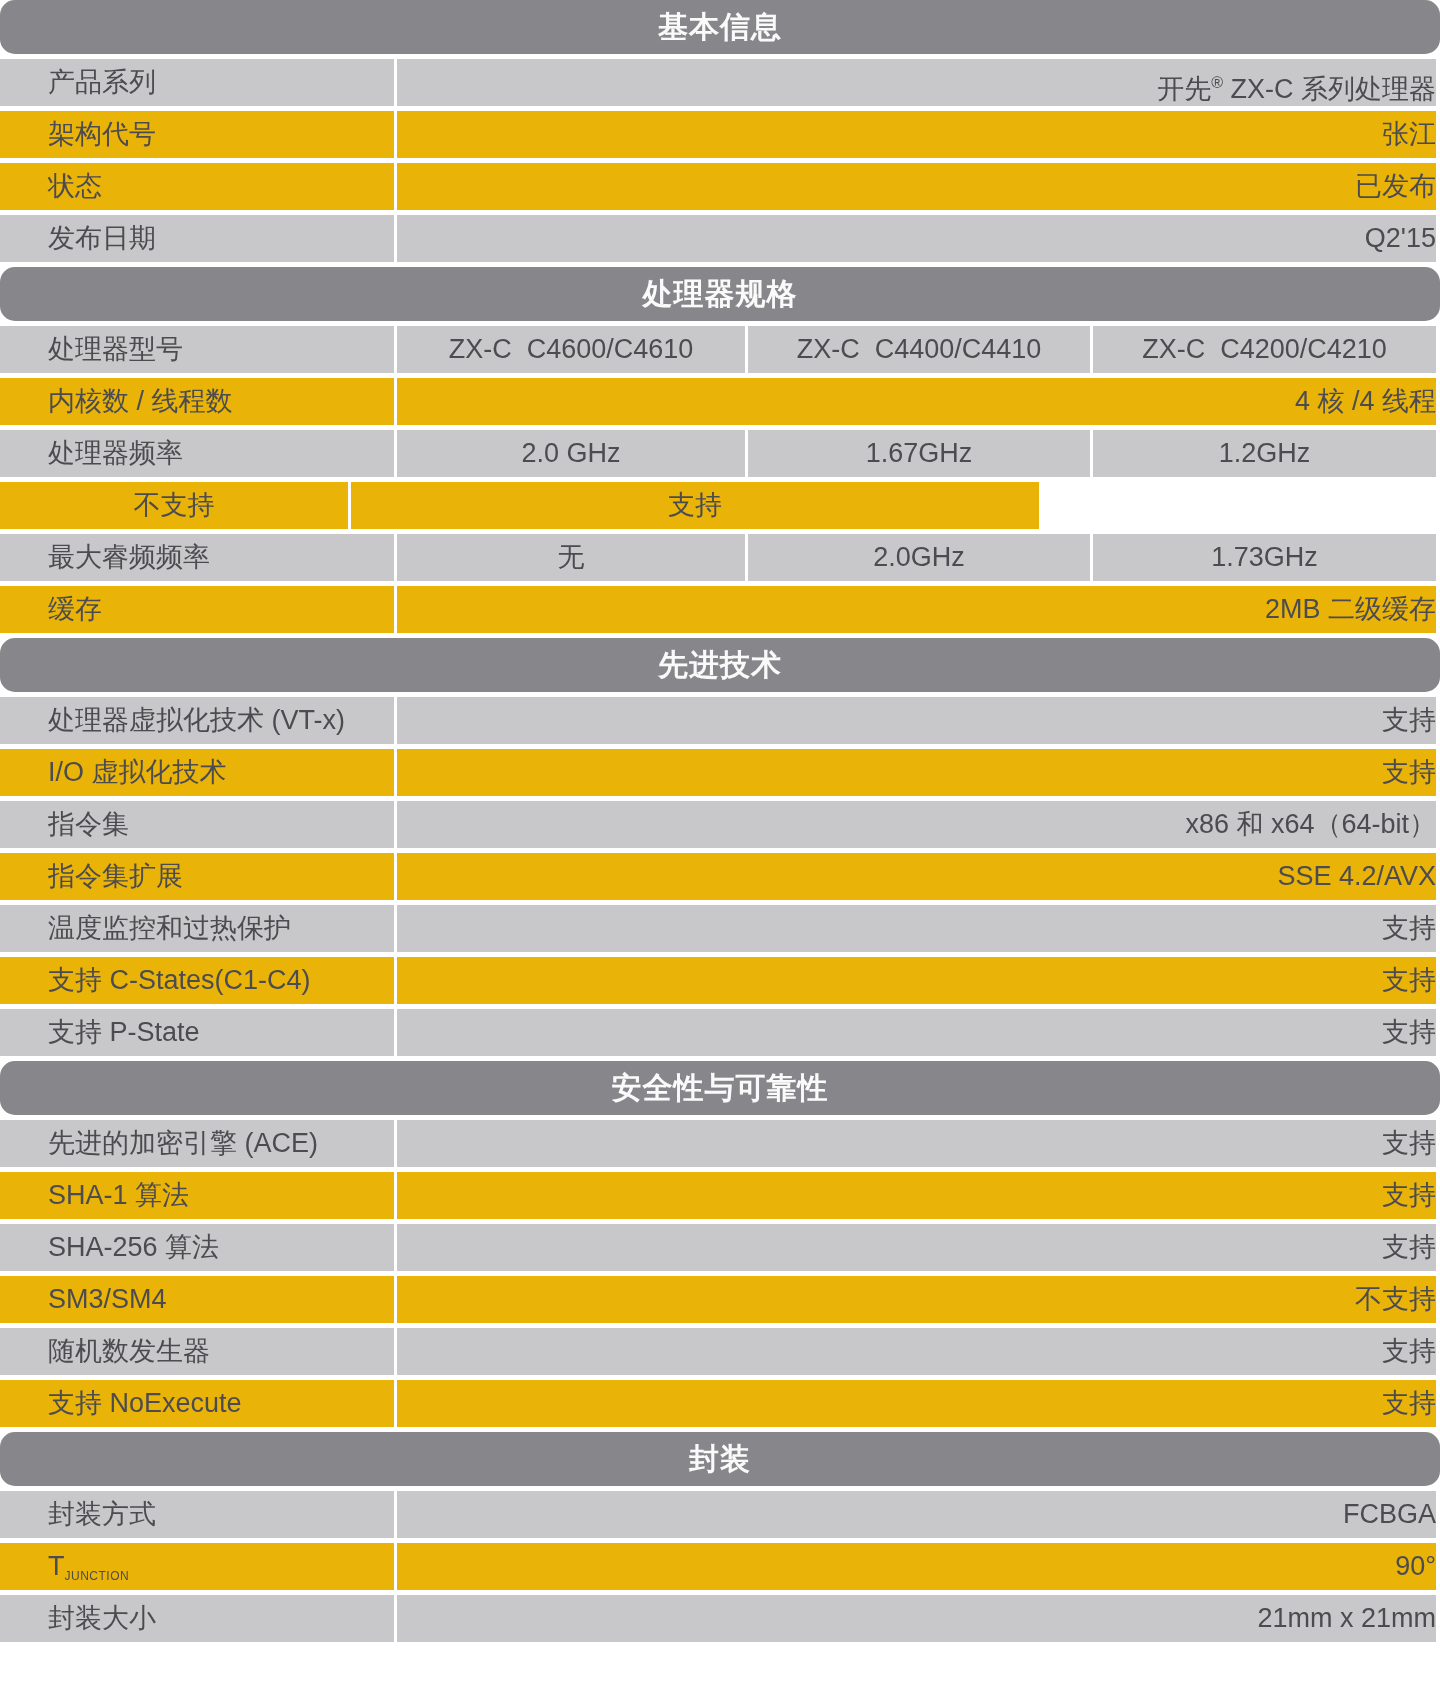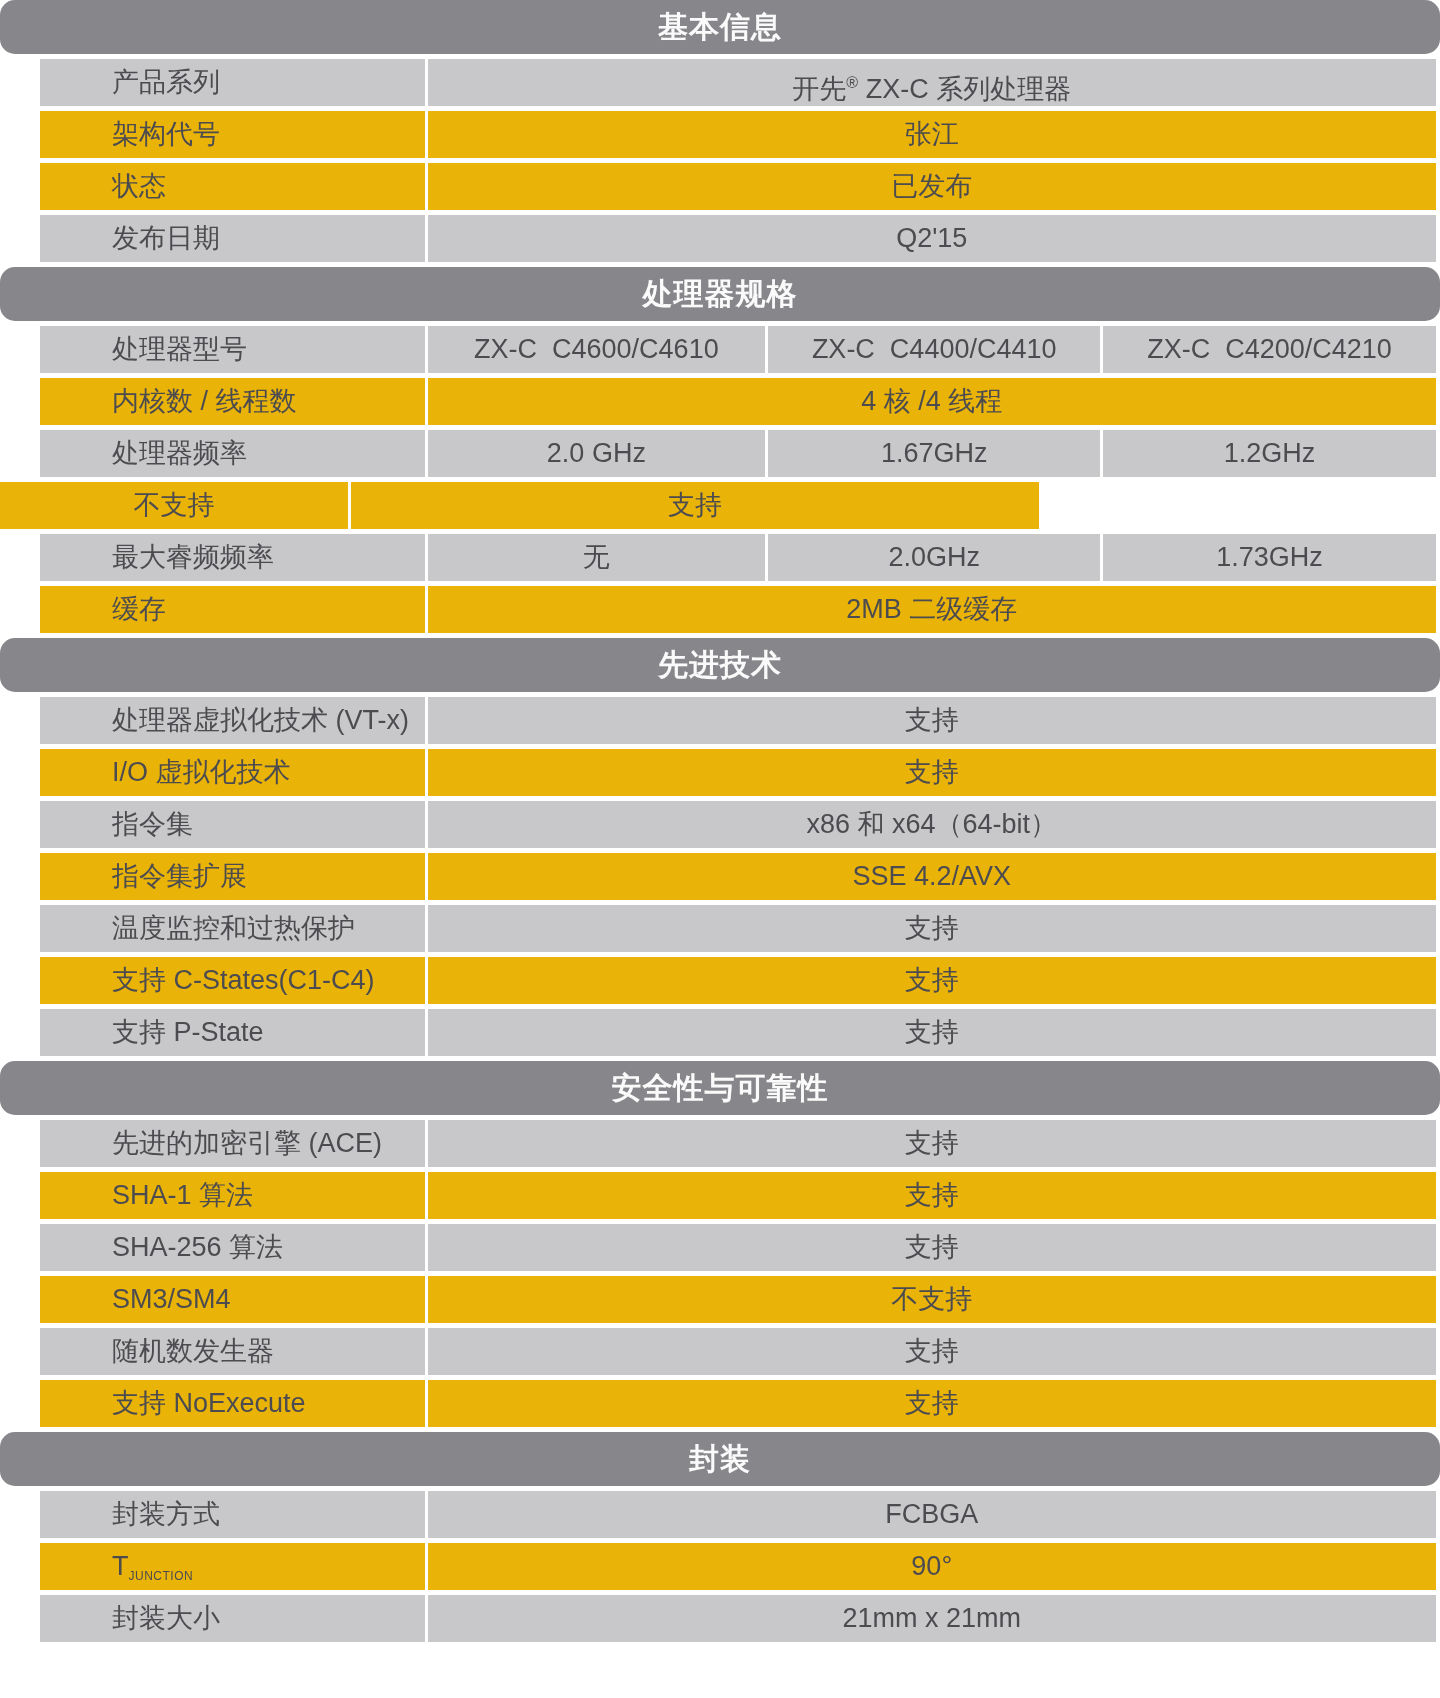--- a/index.html
+++ b/index.html
@@ -9,25 +9,25 @@
   }
   .hdr{
     height:54px;margin-bottom:5px;background:#87878b;color:#fafafa;
     font-size:30px;font-weight:600;line-height:54px;text-align:center;letter-spacing:1px;border-radius:15px;
   }
   .row{display:flex;gap:3px;height:47px;margin-bottom:5px;width:1436px;}
   .cell{
     box-sizing:border-box;font-size:27px;line-height:47px;color:#4c4c50;
     text-align:center;white-space:pre;overflow:hidden;
   }
-  .lbl{width:394px;text-align:left;padding-left:72px;margin-left:40px;}
+  .lbl{width:394px;text-align:left;padding-left:48px;}
   .v1{width:348px;}
   .v2{width:342px;}
   .v3{width:343px;}
-  .vfull{width:1039px;}
+  .vfull{width:1039px;text-align:right;}
   .v23{width:688px;}
   .row.d .cell{background:#c8c8ca;}
   .row.l .cell{background:#eab308;}
   .reg{font-size:16px;vertical-align:10px;}
   .subsc{font-size:12px;position:relative;top:5px;letter-spacing:0.5px;}
 </style>
 </head>
 <body>
 
 <div>

